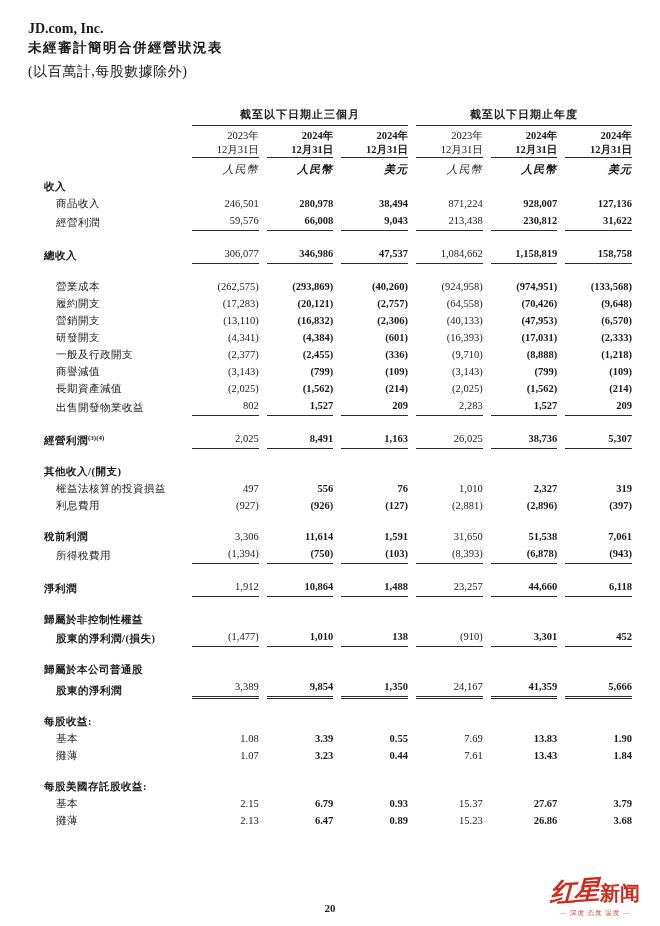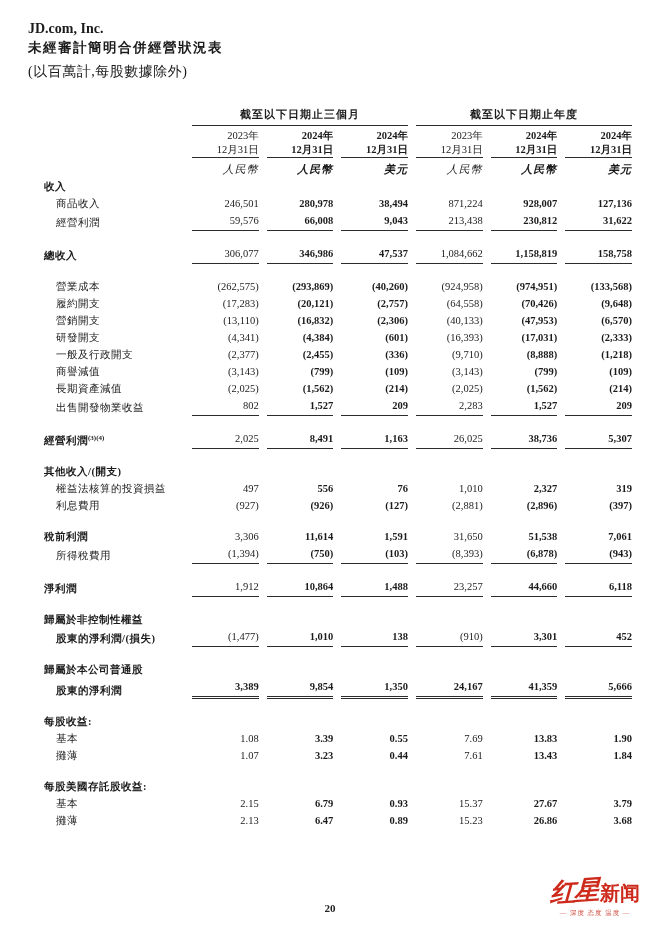--- a/index.html
+++ b/index.html
@@ -17,21 +17,21 @@
 
   
   .table { margin-top:26px;margin-left:16px; }
   .row { display:grid; grid-template-columns:140px repeat(6,1fr); align-items:end; }
   .cell { font-size:10.5px; line-height:17px; }
   .num { text-align:right; margin-left:8px; white-space:nowrap; font-variant-numeric:tabular-nums; }
   .label { white-space:nowrap; letter-spacing:0.5px; }
   .label.indent { padding-left:12px; }
   .bold { font-weight:bold; }
   .u  { border-bottom:1px solid #2c2c2c; padding-bottom:1px; }
-  .uu { border-bottom:3px double #2c2c2c; padding-bottom:1px;font-weight:bold; }
+  .uu { border-bottom:3px double #2c2c2c; padding-bottom:1px; }
   .gap { margin-top:14px; }
   sup { font-size:7px; line-height:0; letter-spacing:0; }
 
   
   .ghead .group { text-align:center; font-weight:bold; font-size:11px; letter-spacing:1px;
                   border-bottom:1px solid #2c2c2c; padding-bottom:2px; margin-left:8px; }
   .g1 { grid-column:2 / span 3; }
   .g2 { grid-column:5 / span 3; }
   .dhead .cell { line-height:13.5px; padding-top:3px; font-size:10.5px; }
   .chead .cell { font-style:italic; font-size:11px; padding-top:3px; letter-spacing:1px; }

